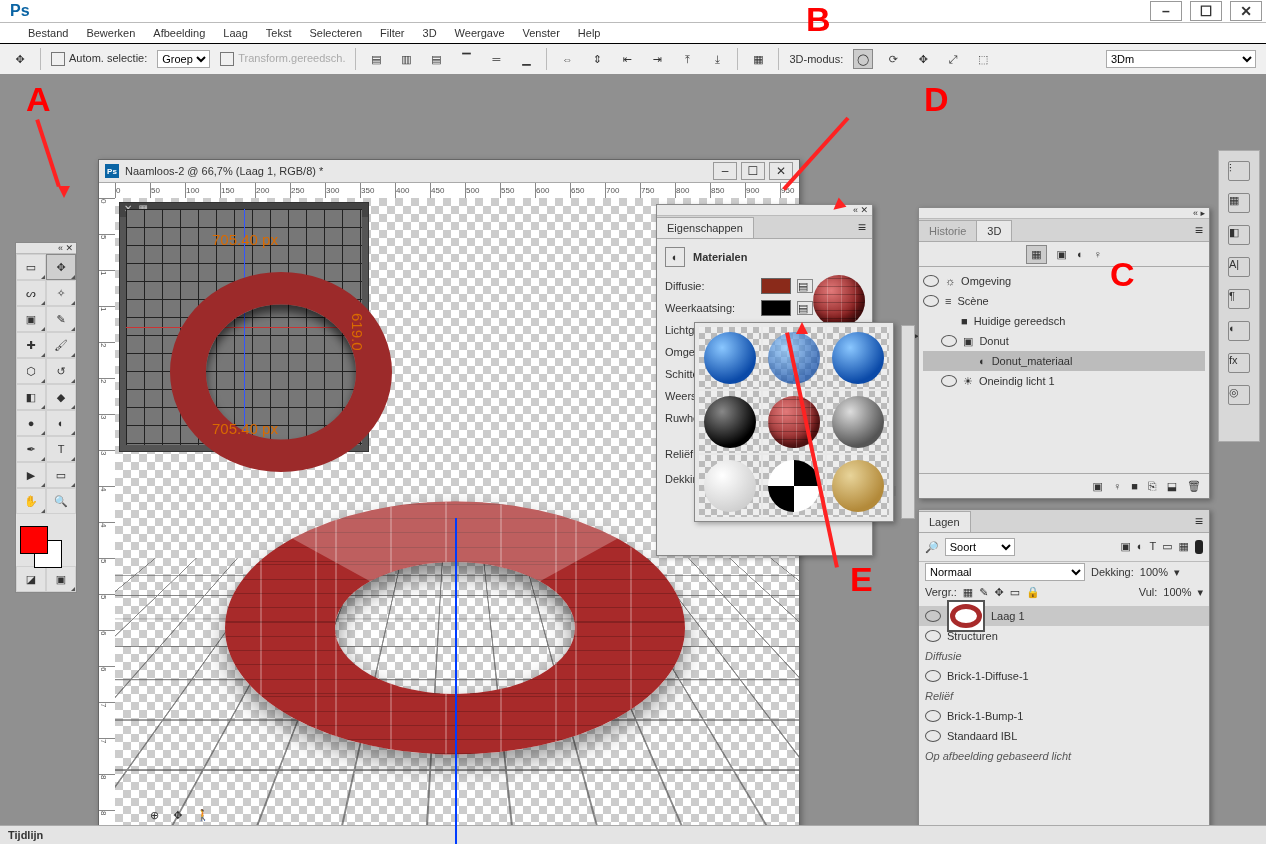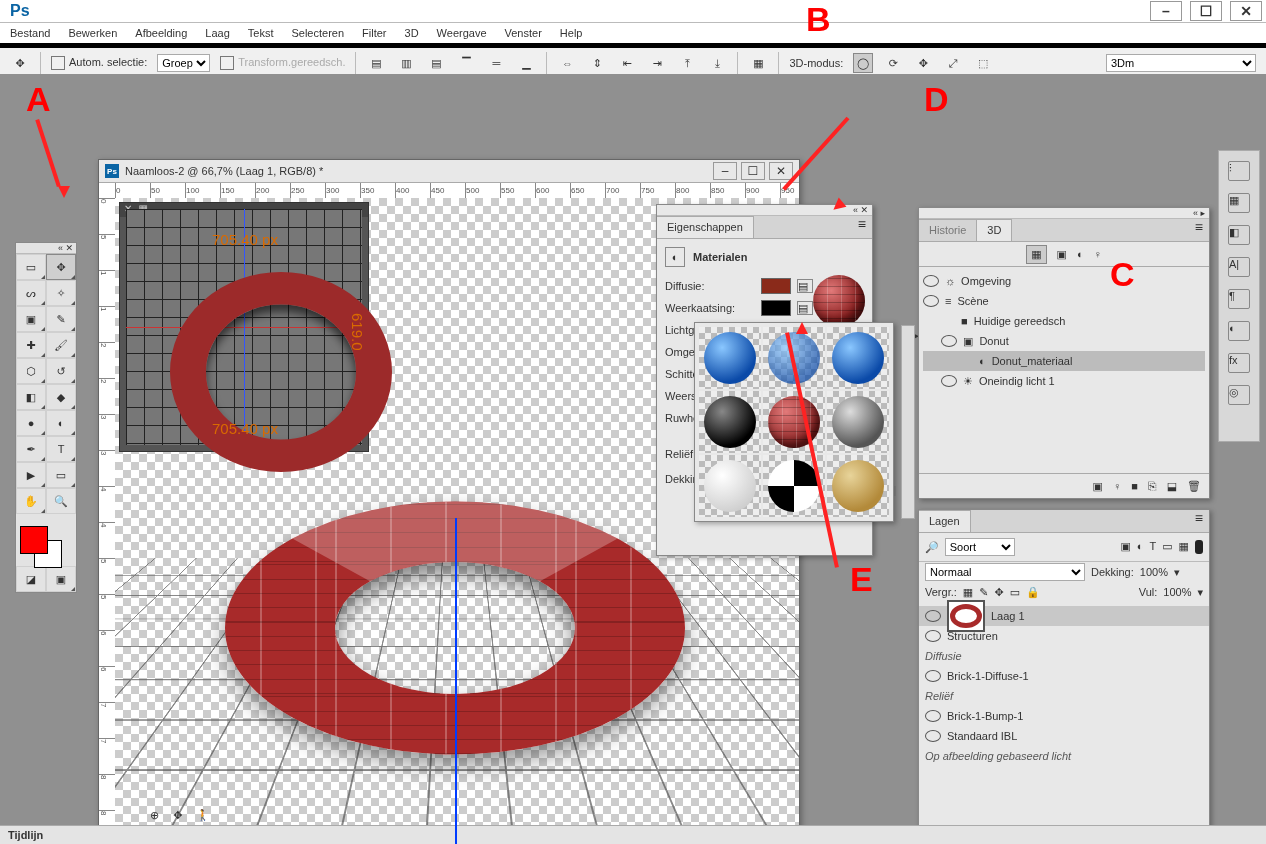--- a/index.html
+++ b/index.html
@@ -1,20 +1,20 @@
 <!DOCTYPE html>
 <html><head>
 <meta charset="utf-8">
 <style>
 html,body{margin:0;padding:0;font-family:Tahoma,Geneva,sans-serif;font-size:11px;color:#333;background:#c8c8c8;width:1266px;height:844px;overflow:hidden}
 .titlebar{height:22px;background:#fff;display:flex;align-items:center;border-bottom:1px solid #bbb}
 .ps-logo{font-family:Arial;font-weight:bold;font-size:16px;color:#0a64a4;padding:0 10px}
 .win-controls{margin-left:auto;display:flex}
 .win-btn{width:30px;height:18px;border:1px solid #999;margin:0 4px;display:flex;align-items:center;justify-content:center;font-weight:bold;font-size:14px;background:#fff}
-.menubar{height:20px;background:#fff;display:flex;align-items:center;padding:0 10px;border-bottom:5px solid #000000;gap:18px}
+.menubar{height:20px;background:#fff;display:flex;align-items:center;padding:0 28px;border-bottom:1px solid #000000;gap:18px}
 .menubar span{cursor:default}
 .optionsbar{height:30px;background:#f0f0f0;border-bottom:1px solid #aaa;display:flex;align-items:center;padding:0 10px;gap:10px;position:relative}
 .optionsbar .ico{width:18px;height:18px;display:flex;align-items:center;justify-content:center;border:1px solid transparent}
 .chk{width:12px;height:12px;border:1px solid #777;display:inline-block;margin-right:4px;vertical-align:middle}
 select.small{font-size:11px;height:18px;border:1px solid #aaa;background:#fff}
 .sep{width:1px;height:22px;background:#bbb}
 .workspace{position:absolute;top:74px;left:0;right:0;bottom:18px;background:#909090}
 
 .tools{position:absolute;left:15px;top:168px;width:60px;background:#e3e3e3;border:1px solid #888}
 .tools .row{display:flex}
@@ -44,21 +44,21 @@
 .axis-y{position:absolute;left:340px;top:320px;width:2px;height:380px;background:#003cff;z-index:5}
 
 .inset{position:absolute;left:20px;top:42px;width:248px;height:248px;background:#555;border:1px solid #333}
 .inset .bg{position:absolute;inset:6px;background-image:linear-gradient(#222 1px,transparent 1px),linear-gradient(90deg,#222 1px,transparent 1px);background-size:18px 18px;background-color:#777}
 .inset .mini{position:absolute;left:50px;top:58px;width:150px;height:150px;border-radius:50%;border:36px solid #9c2a2a;transform:scaleY(.9);box-shadow:inset 0 8px 10px rgba(0,0,0,.6)}
 .inset .dim{position:absolute;color:#d96a00;font-size:15px}
 .inset .ax-r{position:absolute;left:6px;right:6px;top:124px;height:1px;background:#c33}
 .inset .ax-b{position:absolute;top:6px;bottom:6px;left:124px;width:1px;background:#35f}
 
 .panel{position:absolute;background:#e8e8e8;border:1px solid #888;box-shadow:2px 2px 5px rgba(0,0,0,.3);font-size:11px}
-.panel .tabs{height:22px;display:flex;background:#d4d4d4;border-bottom:1px solid #aaa}
+.panel .tabs{height:22px;display:flex;align-items:center;background:#d4d4d4;border-bottom:1px solid #aaa}
 .panel .tab{padding:4px 10px;background:#e8e8e8;border-right:1px solid #aaa;border-top:1px solid #aaa}
 .panel .tab.off{background:#d4d4d4;color:#777}
 .panel .menu-i{margin-left:auto;padding:0 6px;font-size:14px;cursor:default}
 .panel .body{padding:8px}
 .prop-row{display:flex;align-items:center;height:22px;gap:6px}
 .prop-row .lbl{width:90px;text-align:left}
 .prop-row .sw{width:28px;height:14px;border:1px solid #666}
 .prop-row .folder{width:14px;height:12px;border:1px solid #888}
 .slider{width:130px;height:3px;background:#bbb;margin-left:96px;position:relative}
 .slider .th{position:absolute;top:-4px;width:8px;height:10px;background:#888;left:10%}

